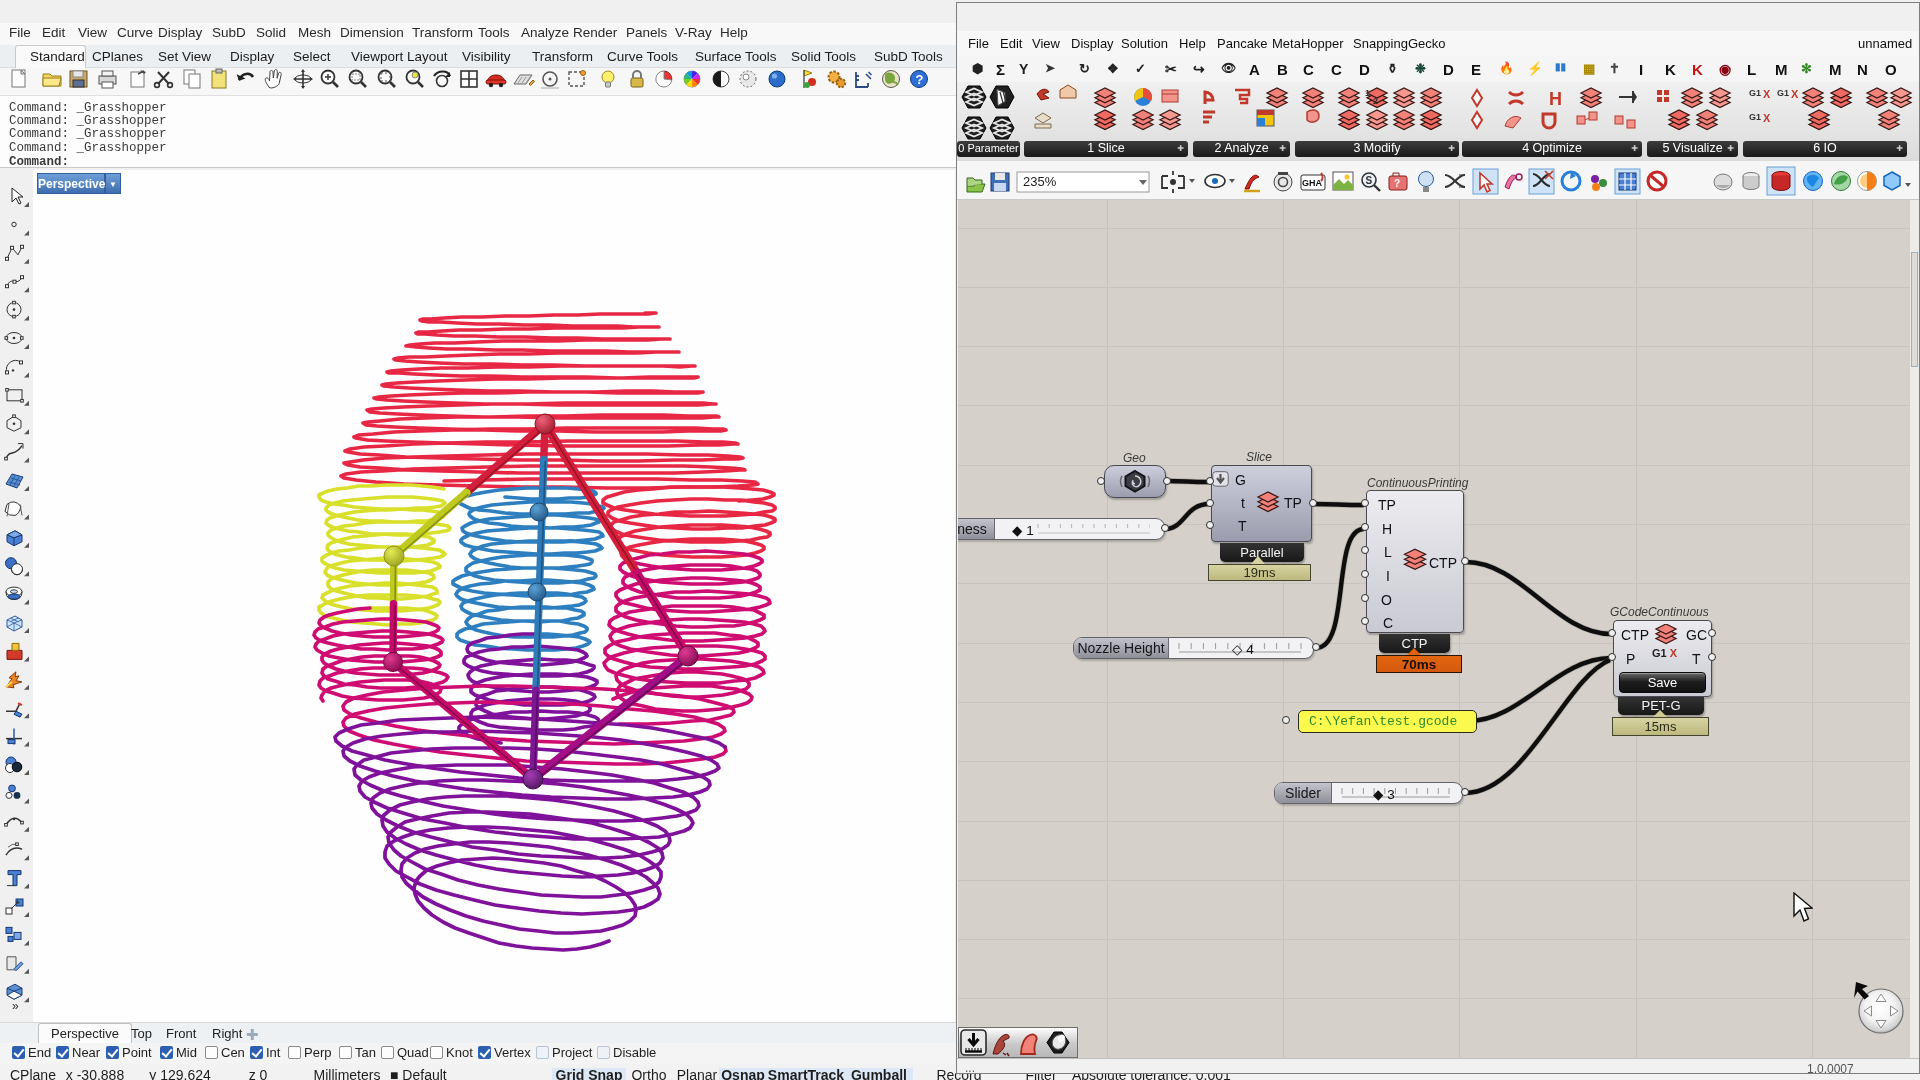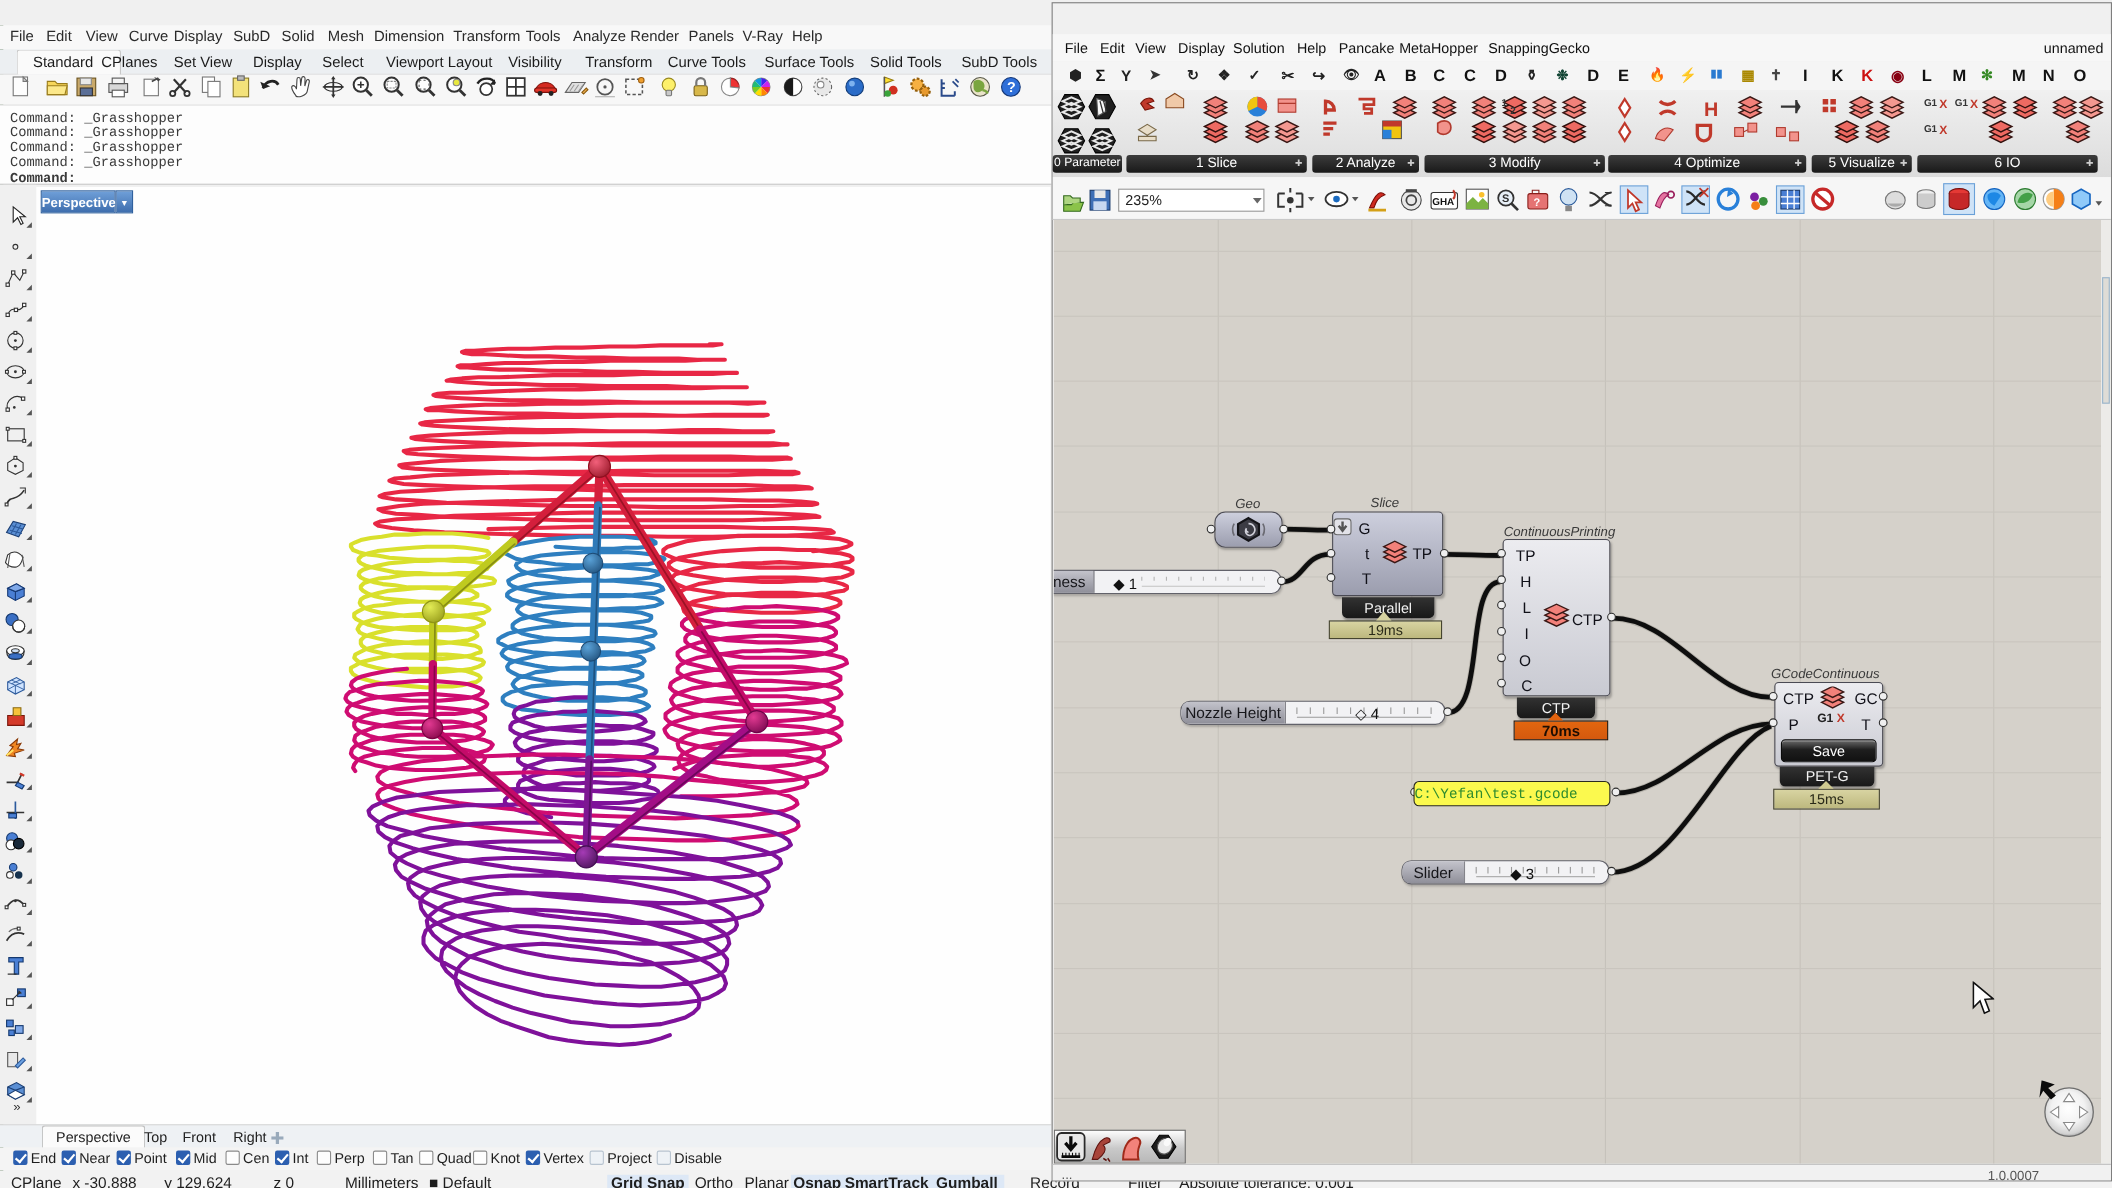--- a/index.html
+++ b/index.html
@@ -4,21 +4,21 @@
 html,body{width:1920px;height:1080px;overflow:hidden;background:#f0f0f0;
 font-family:"Liberation Sans",sans-serif;-webkit-font-smoothing:antialiased}
 #rhino{position:absolute;left:0;top:0;width:956px;height:1080px;background:#f0f0f0}
 #rtitle{position:absolute;left:0;top:0;width:956px;height:23px;background:#f1f1f1;color:#444;font-size:13px;border-bottom:1px solid #e2e2e2}
 #rtitle .logo{position:absolute;left:4px;top:3px;width:17px;height:17px;background:#111}
 #rtitle .ttext{position:absolute;left:27px;top:4px;color:#4a4a4a}
 #rmenu{position:absolute;left:0;top:23px;width:956px;height:22px;background:#f8f8f8;color:#2a2a2a;font-size:13.5px}
 #rmenu span{position:absolute;top:2px}
 #rtabs{position:absolute;left:0;top:45px;width:956px;height:23px;background:#eceff2;color:#1b1b1b;font-size:14px;border-bottom:1px solid #dcdcdc}
 #rtabs span{position:absolute;top:4px;font-size:13.5px}
-#rtabs .active{background:#fafafa;border:1px solid #c8c8c8;border-bottom:none;border-radius:3px 3px 0 0;top:0;height:23px;padding:3px 24px 0 14px}
+#rtabs .active{background:#fafafa;border:1px solid #c8c8c8;border-bottom:none;border-radius:3px 3px 0 0;top:0;height:23px;padding:3px 0 0 14px}
 #rtoolbar{position:absolute;left:0;top:68px;width:956px;height:27px;background:#f7f7f7}
 #rcmd{position:absolute;left:0;top:95px;width:956px;height:73px;background:#fdfdfd;border-top:1px solid #e0e0e0;border-bottom:1px solid #c8c8c8;font-family:"Liberation Mono",monospace;font-size:12.5px;color:#3a3a3a}
 #rcmd div{position:absolute;left:9px}
 #rsidebar{position:absolute;left:0;top:168px;width:33px;height:854px;background:#f0f0f0}
 #redge{position:absolute;left:0;top:23px;width:3px;height:1057px;background:#274e22}
 #rview{position:absolute;left:33px;top:170px;width:922px;height:852px;background:#fefefe}
 #vptab{position:absolute;left:37px;top:173px;width:68px;height:21px;background:linear-gradient(#6f9fd8,#3e6eae);color:#fff;font-weight:bold;font-size:12px;text-align:center;line-height:21px;border:1px solid #30619e}
 #vptabd{position:absolute;left:105px;top:173px;width:16px;height:21px;background:linear-gradient(#6f9fd8,#3e6eae);border:1px solid #30619e;color:#fff;font-size:8px;text-align:center;line-height:21px}
 #vtabs{position:absolute;left:0;top:1022px;width:956px;height:21px;background:#eef1f4;font-size:14px;color:#222;border-top:1px solid #d8d8d8}
 #vtabs span{position:absolute;top:3px;font-size:13px}
@@ -917,21 +917,21 @@
           <path d="M51.8 0 v6" stroke="#9a9a9a"></path>
           <path d="M64.0 0 v6" stroke="#9a9a9a"></path>
           <path d="M76.19999999999999 0 v6" stroke="#9a9a9a"></path>
           <path d="M88.39999999999999 0 v6" stroke="#9a9a9a"></path>
           <path d="M100.6 0 v6" stroke="#9a9a9a"></path>
           <path d="M112.8 0 v6" stroke="#9a9a9a"></path>
           <path d="M125.0 0 v6" stroke="#9a9a9a"></path>
           <path d="M3 9 h122" stroke="#9a9a9a"></path>
         </svg>
         <div class="srail" style="left:158px;top:3px">◇ 4</div>
-      </div><div class="nub" style="left:354px;top:443px"></div><div class="nub" style="left:324px;top:516px"></div><div class="nub" style="left:507px;top:516px"></div><div class="panelY" style="left:327px;top:510px;width:179px;height:23px;line-height:21px;">C:\Yefan\test.gcode</div><div class="slider" style="left:316px;top:582px;width:189px">
+      </div><div class="nub" style="left:354px;top:443px"></div><div class="nub" style="left:324px;top:516px"></div><div class="nub" style="left:507px;top:516px"></div><div class="panelY" style="left:340px;top:510px;width:179px;height:23px;line-height:21px;padding-left:10px">C:\Yefan\test.gcode</div><div class="slider" style="left:316px;top:582px;width:189px">
         <div class="slabel" style="width:57px;line-height:20px">Slider</div>
         <svg style="position:absolute;left:64px;top:5px" width="118" height="10">
           <path d="M3.0 0 v6" stroke="#9a9a9a"></path>
           <path d="M13.7 0 v6" stroke="#9a9a9a"></path>
           <path d="M24.4 0 v6" stroke="#9a9a9a"></path>
           <path d="M35.099999999999994 0 v6" stroke="#9a9a9a"></path>
           <path d="M45.8 0 v6" stroke="#9a9a9a"></path>
           <path d="M56.5 0 v6" stroke="#9a9a9a"></path>
           <path d="M67.19999999999999 0 v6" stroke="#9a9a9a"></path>
           <path d="M77.89999999999999 0 v6" stroke="#9a9a9a"></path>

